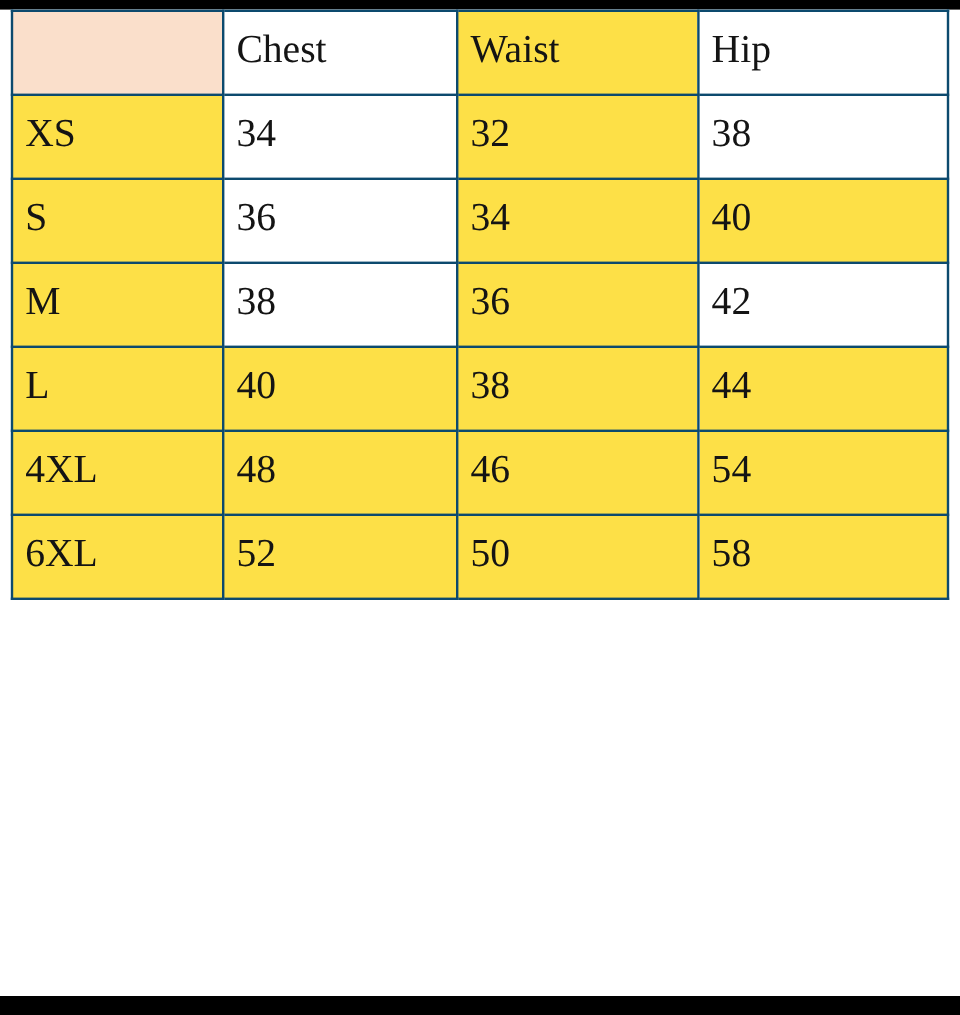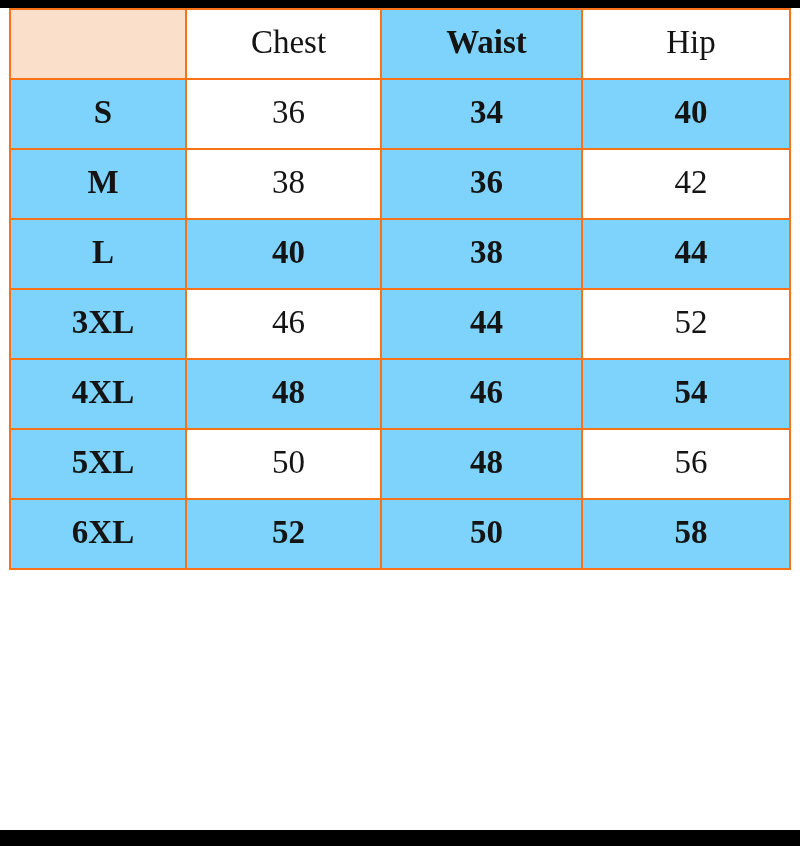--- a/index.html
+++ b/index.html
@@ -33,31 +33,30 @@
     table-layout: fixed;
     width: 780px;
     margin: 0 auto;
     background: #ffffff;
   }
   table.size-table col.c0 { width: 176px; }
   table.size-table col.c1 { width: 195px; }
   table.size-table col.c2 { width: 201px; }
   table.size-table col.c3 { width: 208px; }
   table.size-table td {
-    border: 2px solid #f97316;
+    border: 2px solid #0c4a6e;
     padding: 2px 0 4px 10px;
     font-size: 33px;
     line-height: 1.08;
     color: #141414;
     vertical-align: middle;
     white-space: nowrap;
     overflow: hidden;
-    text-align: center;
   }
-  td.peach { background: #7dd3fc; font-weight: bold; }
+  td.peach { background: #fde047; }
   td.white { background: #ffffff; }
   td.blank { background: #fadfcb; }
   tr.head-top td { height: 62px; }
   tr.head-units td { height: 74px; }
   tr.data td { height: 62px; }
   .hdr-label { font-size: 33px; }
 </style>
 </head>
 <body>
 
@@ -73,54 +72,48 @@
       </colgroup>
       <tbody>
         <tr class="head-top">
           <td class="blank"></td>
           <td class="white hdr-label">Chest</td>
           <td class="peach hdr-label">Waist</td>
           <td class="white hdr-label">Hip</td>
         </tr>
 
         <tr class="data">
+          <td class="peach">XS</td>
+          <td class="white">34</td>
+          <td class="peach">32</td>
+          <td class="white">38</td>
+        </tr>
+        <tr class="data">
           <td class="peach">S</td>
           <td class="white">36</td>
           <td class="peach">34</td>
           <td class="peach">40</td>
         </tr>
         <tr class="data">
           <td class="peach">M</td>
           <td class="white">38</td>
           <td class="peach">36</td>
           <td class="white">42</td>
         </tr>
         <tr class="data">
           <td class="peach">L</td>
           <td class="peach">40</td>
           <td class="peach">38</td>
           <td class="peach">44</td>
         </tr>
         <tr class="data">
-          <td class="peach">3XL</td>
-          <td class="white">46</td>
-          <td class="peach">44</td>
-          <td class="white">52</td>
-        </tr>
-        <tr class="data">
           <td class="peach">4XL</td>
           <td class="peach">48</td>
           <td class="peach">46</td>
           <td class="peach">54</td>
-        </tr>
-        <tr class="data">
-          <td class="peach">5XL</td>
-          <td class="white">50</td>
-          <td class="peach">48</td>
-          <td class="white">56</td>
         </tr>
         <tr class="data">
           <td class="peach">6XL</td>
           <td class="peach">52</td>
           <td class="peach">50</td>
           <td class="peach">58</td>
         </tr>
       </tbody>
     </table>
 

